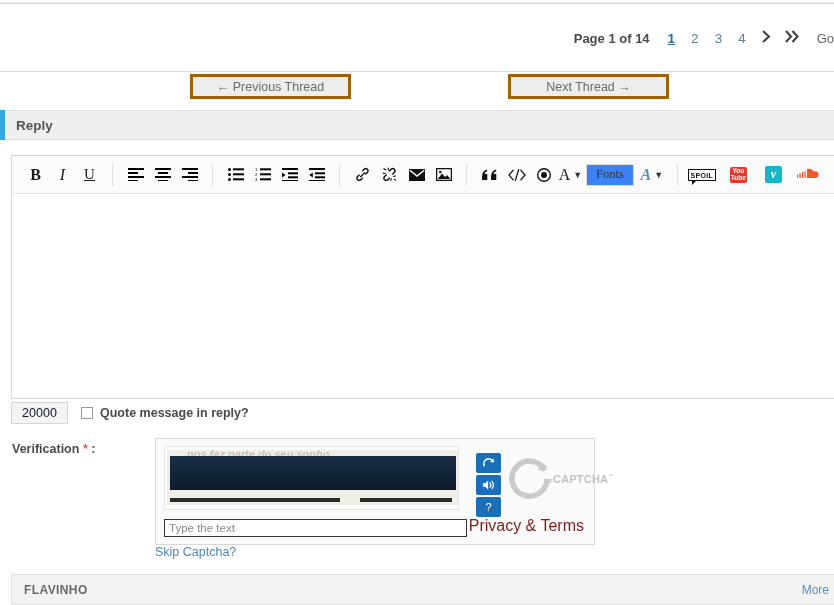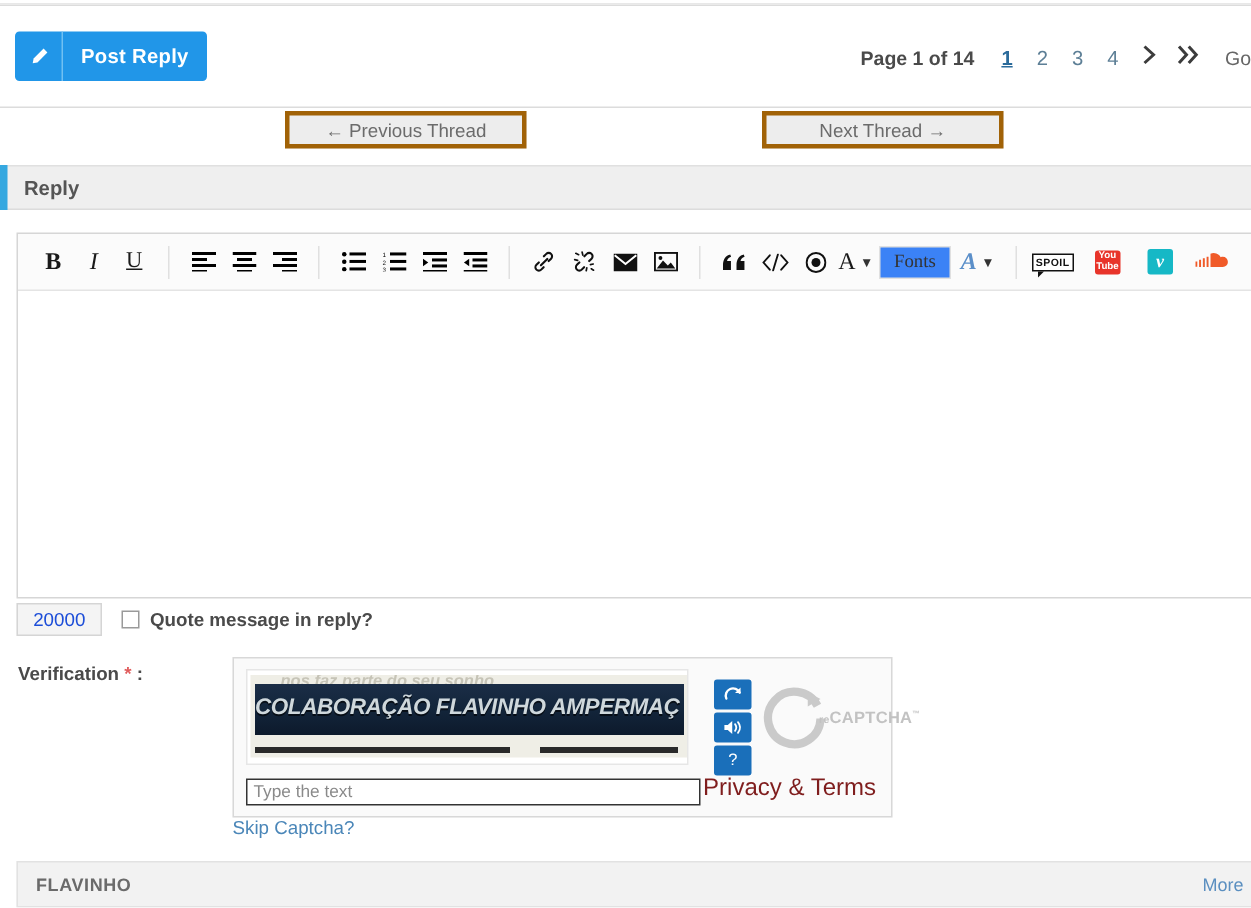--- a/index.html
+++ b/index.html
@@ -154,21 +154,21 @@
   .editor-body { height: 204px; background: #fff; cursor: text; }
 
   
   .counter-row {
     position: absolute; left: 11px; top: 402px; display: flex; align-items: center;
   }
   .counter-box {
     width: 57px; height: 22px;
     border: 1px solid #d5d5d5; background: #f4f4f4;
     display: flex; align-items: center; justify-content: center;
-    font-size: 12.5px; color: #1d4ed8;
+    font-size: 12.5px; color: #0f172a;
   }
   .quote-wrap { display: flex; align-items: center; margin-left: 13px; }
   .cbox {
     width: 12px; height: 12px; border: 1px solid #9a9a9a; background: #fff;
     display: inline-block; cursor: pointer;
   }
   .quote-label { margin-left: 7px; font-size: 12.5px; font-weight: bold; color: #4a4a4a; }
 
   
   .verif-label {
@@ -265,28 +265,20 @@
   .hl-top { position:absolute; left:0; top:0; width:834px; height:3px; background:#fff; border-bottom:1px solid #e8e8e8; }
 </style>
 </head>
 <body>
 
 <div class="page">
 
   <div class="hl-top"></div>
 
   <div class="topbar">
-    <div class="post-reply-btn">
-      <div class="prb-icon">
-        <svg width="14" height="14" viewBox="0 0 16 16">
-          <path d="M11.5 1.6l2.9 2.9-7.6 7.6-3.6.7.7-3.6z" fill="#ffffff"></path>
-        </svg>
-      </div>
-      <div class="prb-label">Post Reply</div>
-    </div>
 
     <div class="pager">
       <span class="ptext">Page 1 of 14</span>
       <a class="current">1</a>
       <a>2</a>
       <a>3</a>
       <a>4</a>
       <span class="arrow">
         <svg width="10" height="13" viewBox="0 0 10 13">
             <path d="M2 1l6 5.5L2 12" stroke="#3c3c3c" stroke-width="2" fill="none"></path>
@@ -489,21 +481,20 @@
     <span class="req">*</span>
     <span>:</span>
   </div>
 
   <div class="captcha-box">
     <div class="cap-inner">
       <div class="cap-img-frame">
         <div class="cap-img">
           <div class="cap-ghost">nos faz parte do seu sonho</div>
           <div class="cap-strip"></div>
-          <div class="cap-text">COLABORAÇÃO FLAVINHO AMPERMAÇ</div>
           <div class="cap-under"></div>
           <div class="cap-under2"></div>
         </div>
       </div>
 
       <div class="cap-btns">
         <div class="cap-btn">
           <svg width="13" height="13" viewBox="0 0 14 14">
             <path d="M12 5.2A5.2 5.2 0 102.4 9.4" stroke="#fff" stroke-width="1.7" fill="none" stroke-linecap="round"></path>
             <path d="M12.6 1.4v4h-4z" fill="#fff"></path>

